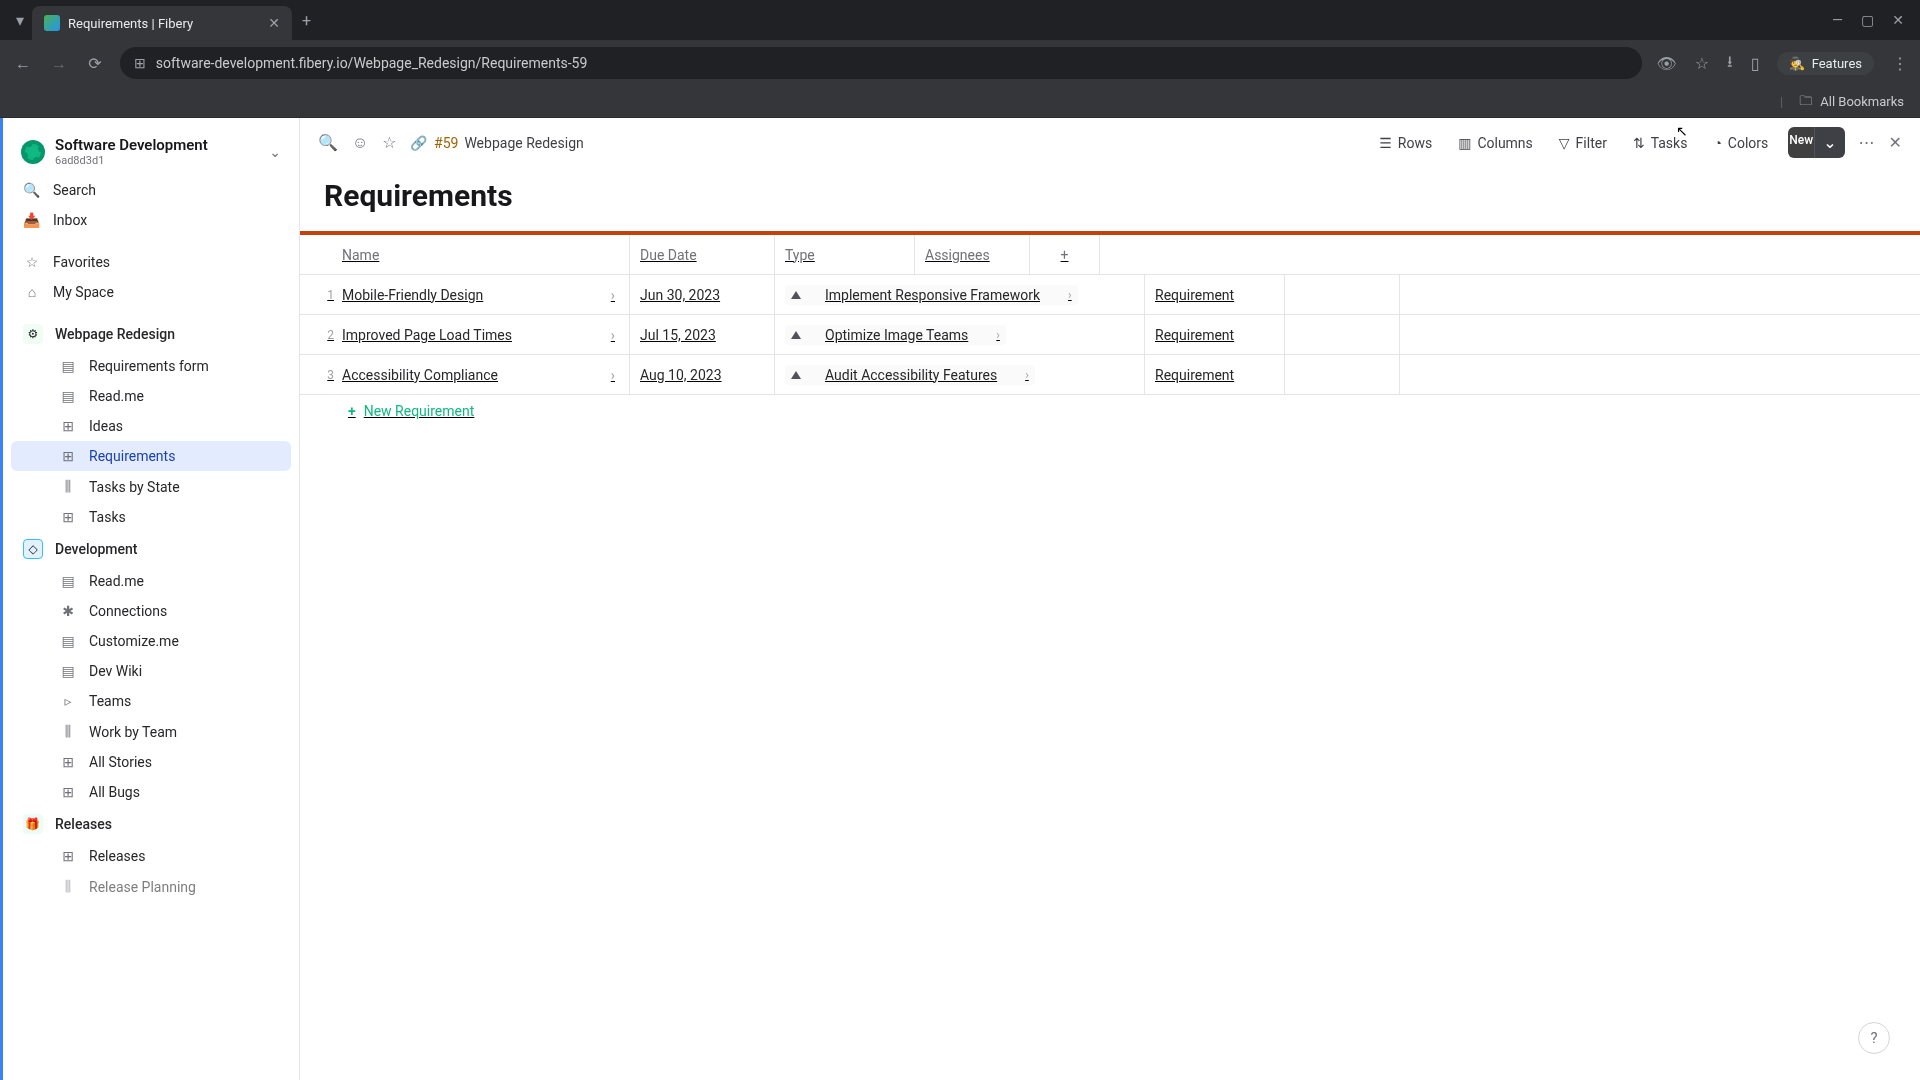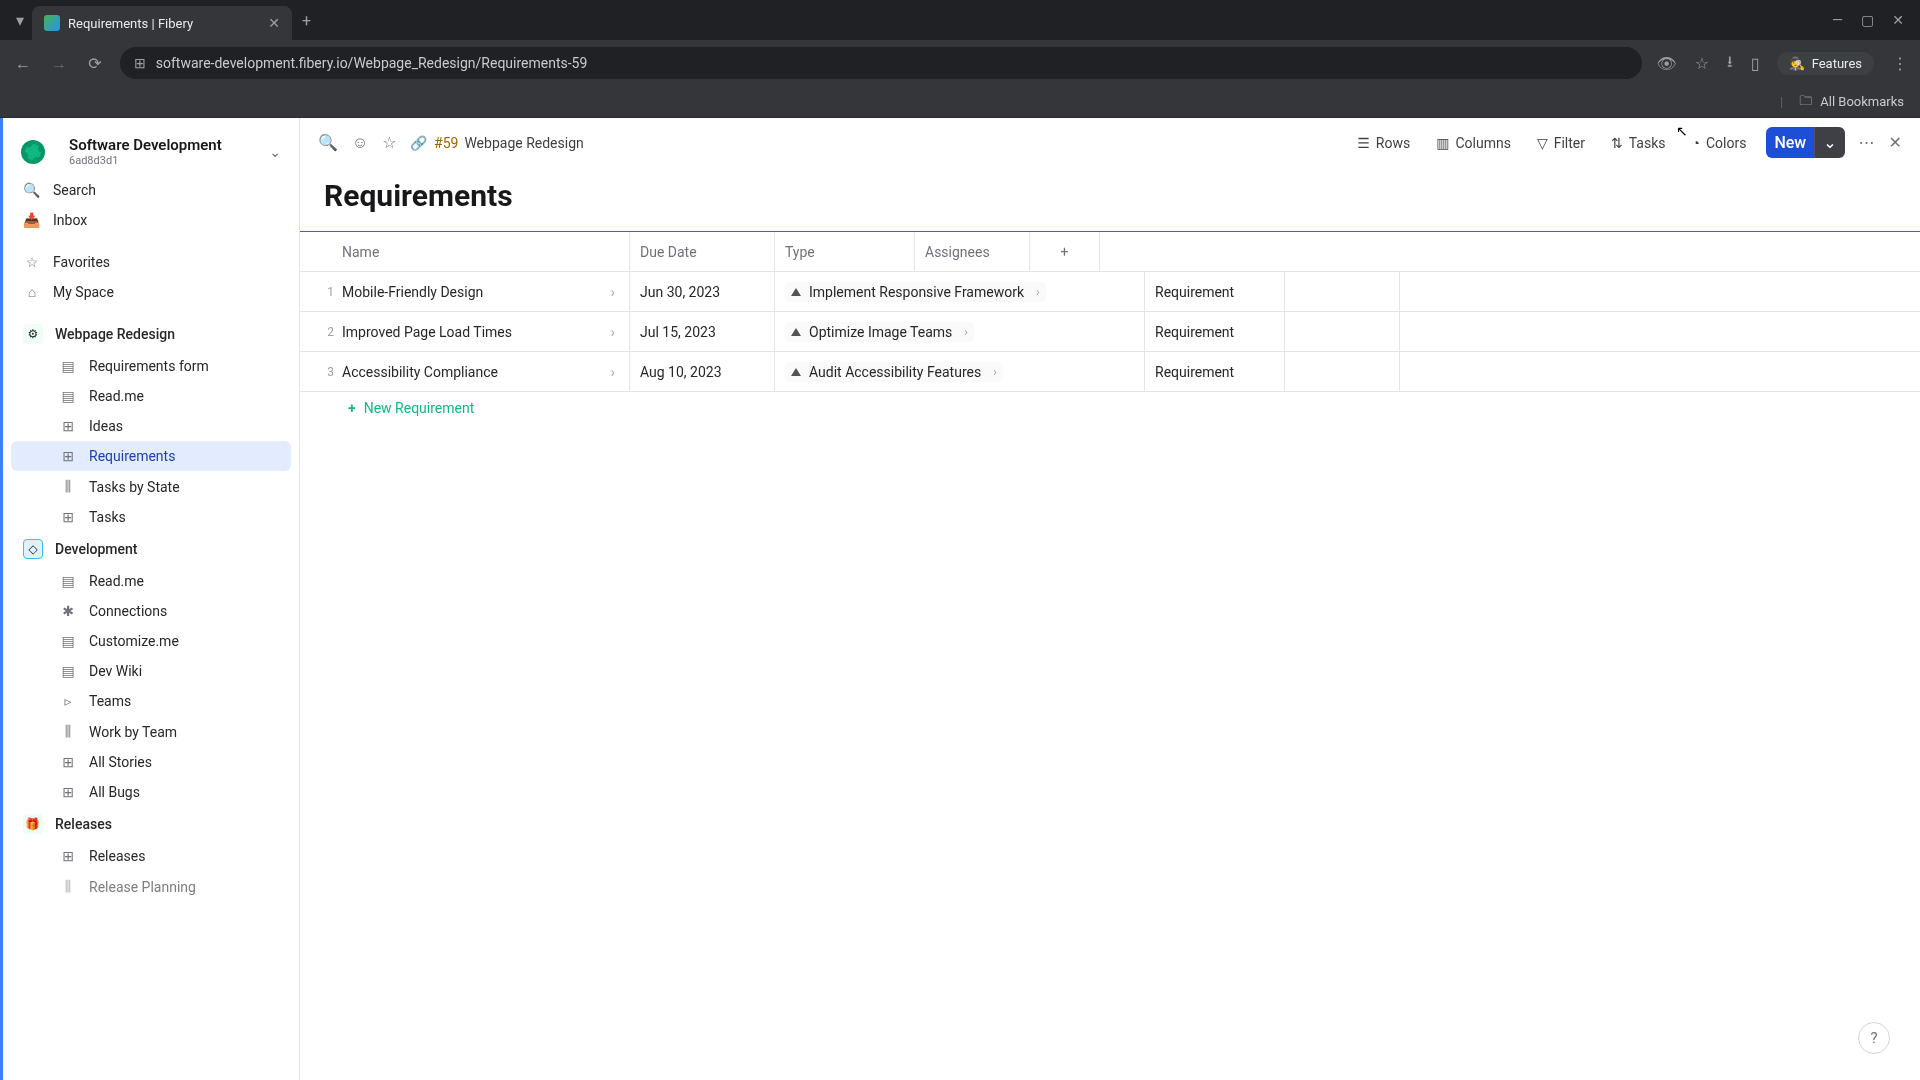--- a/index.html
+++ b/index.html
@@ -23,21 +23,21 @@
 .addr-right { display: flex; gap: 18px; align-items: center; color: #9aa0a6; }
 .addr-icon { cursor: pointer; font-size: 16px; }
 .incognito-badge { background: #3c4043; border-radius: 16px; padding: 4px 12px; display: flex; align-items: center; gap: 6px; font-size: 13px; color: #e8eaed; }
 
 .bookmarks-bar { background: #35363a; height: 32px; display: flex; align-items: center; justify-content: flex-end; padding: 0 16px; color: #c8cacc; font-size: 13px; gap: 8px; border-bottom: 1px solid #2a2b2e; }
 .bookmarks-bar .sep { color: #5f6368; margin-right: 8px; }
 
 
 .app { display: flex; height: calc(1080px - 40px - 46px - 32px); background: #fff; }
 .sidebar { width: 300px; border-right: 1px solid #e4e4e7; overflow-y: auto; padding: 10px 8px; border-left: 3px solid #3b82f6; }
-.workspace-header { display: flex; align-items: center; gap: 24px; padding: 8px 10px; }
+.workspace-header { display: flex; align-items: center; gap: 10px; padding: 8px 10px; }
 .workspace-icon { width: 24px; height: 24px; background: radial-gradient(circle, #10b981 35%, #059669 35%); border-radius: 50%; position: relative; }
 .workspace-icon::before { content: ""; position: absolute; inset: 4px; border: 2px dashed #10b981; border-radius: 50%; }
 .workspace-name { font-weight: 600; font-size: 15px; color: #18181b; }
 .workspace-id { font-size: 11px; color: #71717a; }
 .workspace-chevron { margin-left: auto; color: #71717a; font-size: 14px; }
 
 .side-item { display: flex; align-items: center; gap: 12px; padding: 7px 12px; border-radius: 6px; font-size: 14px; color: #27272a; cursor: pointer; }
 .side-item.active { background: #e3ecff; color: #1e40af; }
 .side-item .icon { width: 18px; text-align: center; color: #71717a; font-size: 14px; }
 .side-item.child { padding-left: 48px; }
@@ -49,41 +49,41 @@
 
 
 .main { flex: 1; display: flex; flex-direction: column; overflow: hidden; }
 .topbar { height: 50px; display: flex; align-items: center; padding: 0 18px; gap: 14px; border-bottom: 1px solid transparent; }
 .tb-icon { color: #71717a; cursor: pointer; font-size: 16px; }
 .crumb-link { display: flex; align-items: center; gap: 6px; color: #71717a; font-size: 14px; }
 .crumb-num { color: #a16207; }
 .crumb-title { color: #3f3f46; }
 .tb-spacer { flex: 1; }
 .tb-btn { display: flex; align-items: center; gap: 6px; font-size: 14px; color: #3f3f46; cursor: pointer; padding: 4px 6px; }
-.new-btn { background: #1d4ed8; color: #fff; border-radius: 6px 0 0 6px; padding: 6px 8px; font-size: 16px; font-weight: 500; cursor: pointer; }
+.new-btn { background: #404040; color: #fff; border-radius: 6px 0 0 6px; padding: 6px 1px; font-size: 12px; font-weight: 500; cursor: pointer; }
 .new-drop { background: #3f3f46; color: #fff; border-radius: 0 6px 6px 0; padding: 6px 8px; border-left: 1px solid #52525b; cursor: pointer; }
 .new-group { display: flex; }
 
 .page-title { font-size: 30px; font-weight: 700; color: #18181b; padding: 10px 24px 18px; }
 
 
-.table { border-top: 1px solid #c2410c; }
+.table { border-top: 4px solid #c2410c; text-decoration: underline; }
 .row { display: flex; border-bottom: 1px solid #e4e4e7; min-height: 40px; align-items: stretch; }
 .cell { padding: 8px 10px; display: flex; align-items: center; font-size: 14px; color: #27272a; border-right: 1px solid #e4e4e7; }
 .hdr .cell { color: #71717a; font-weight: 400; }
 .col-name { width: 330px; }
 .col-due { width: 145px; }
 .col-task { width: 370px; }
 .col-type { width: 140px; }
 .col-assign { width: 115px; }
 .col-add { width: 70px; justify-content: center; cursor: pointer; color: #71717a; }
 .row-num { width: 32px; text-align: right; color: #a1a1aa; font-size: 12px; padding-right: 8px; }
 .name-content { flex: 1; display: flex; align-items: center; }
 .expand-chev { color: #a1a1aa; cursor: pointer; padding: 0 4px; }
-.task-chip { display: flex; align-items: center; gap: 8px; background: #fafafa; border-radius: 4px; padding: 2px 6px; }
+.task-chip { display: flex; align-items: center; gap: 24px; background: #fafafa; border-radius: 4px; padding: 2px 6px; }
 .task-icon { width: 0; height: 0; border-left: 5px solid transparent; border-right: 5px solid transparent; border-bottom: 8px solid #52525b; transform: rotate(0deg); }
 .task-chev { color: #a1a1aa; font-size: 12px; margin-left: 4px; }
 .new-row { padding: 8px 10px 8px 48px; display: flex; align-items: center; gap: 8px; color: #10b981; font-size: 14px; cursor: pointer; }
 .new-row .plus { font-weight: 600; }
 
 .help-btn { position: fixed; right: 30px; bottom: 26px; width: 32px; height: 32px; border-radius: 50%; border: 1px solid #d4d4d8; display: flex; align-items: center; justify-content: center; color: #71717a; cursor: pointer; background: #fff; font-size: 15px; }
 .cursor-pointer { position: fixed; left: 1676px; top: 123px; font-size: 14px; color: #000; pointer-events: none; }
 </style>
 </head>
 <body>

